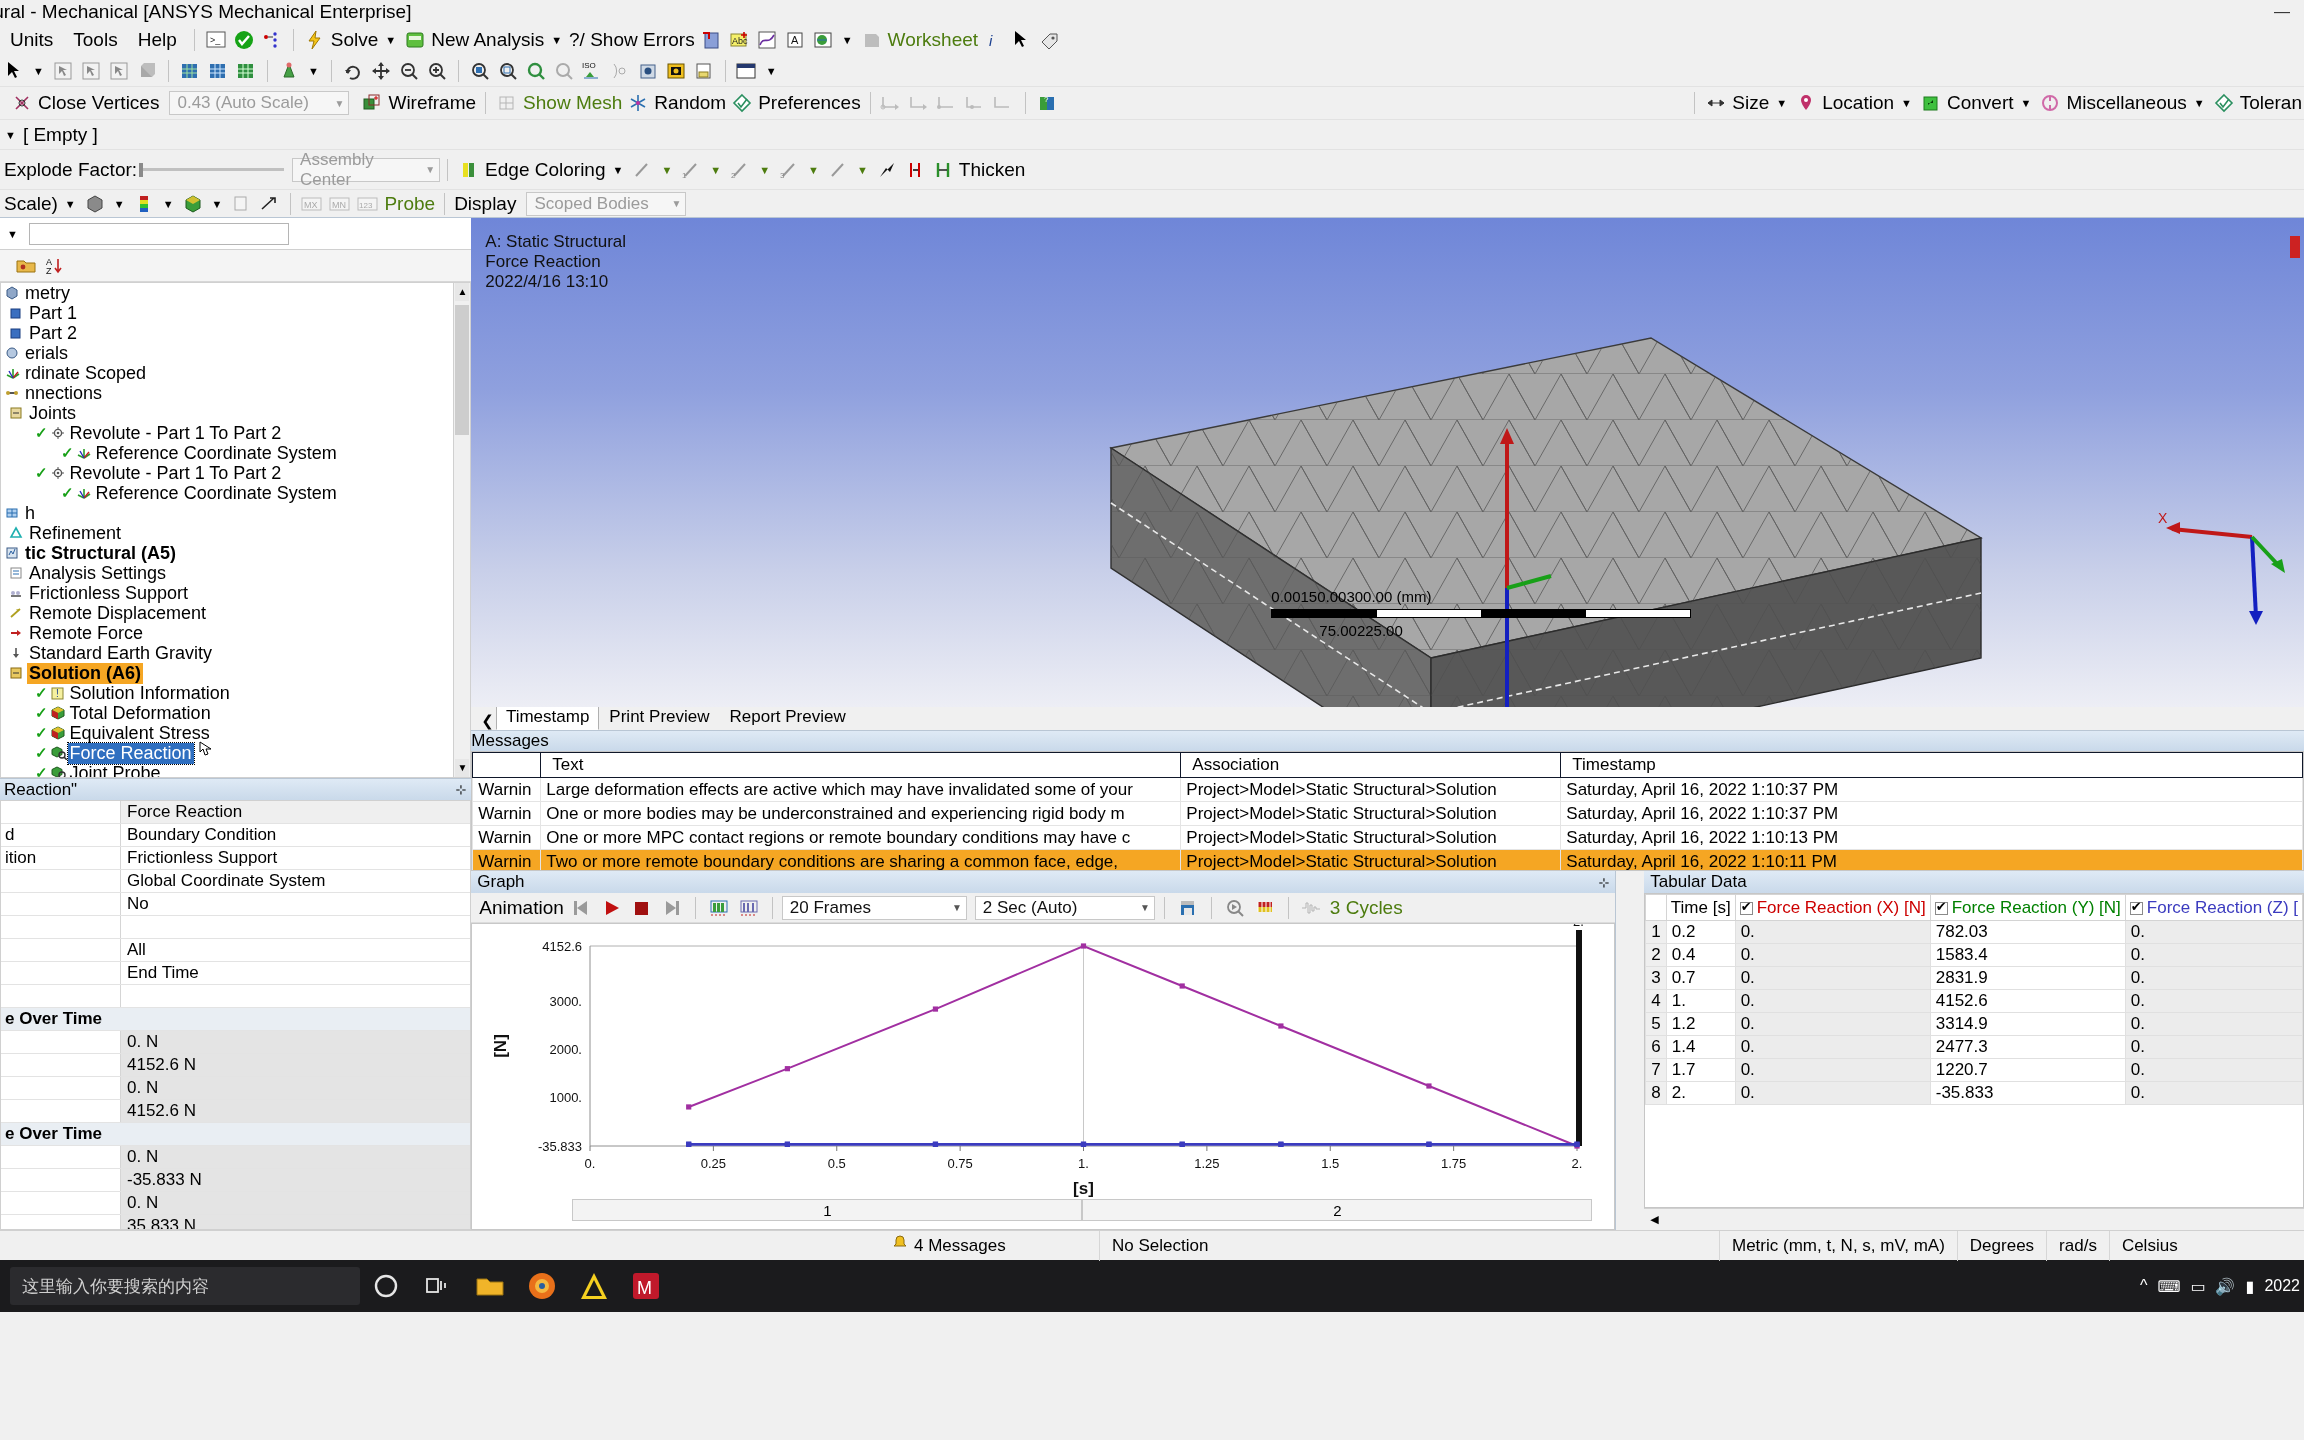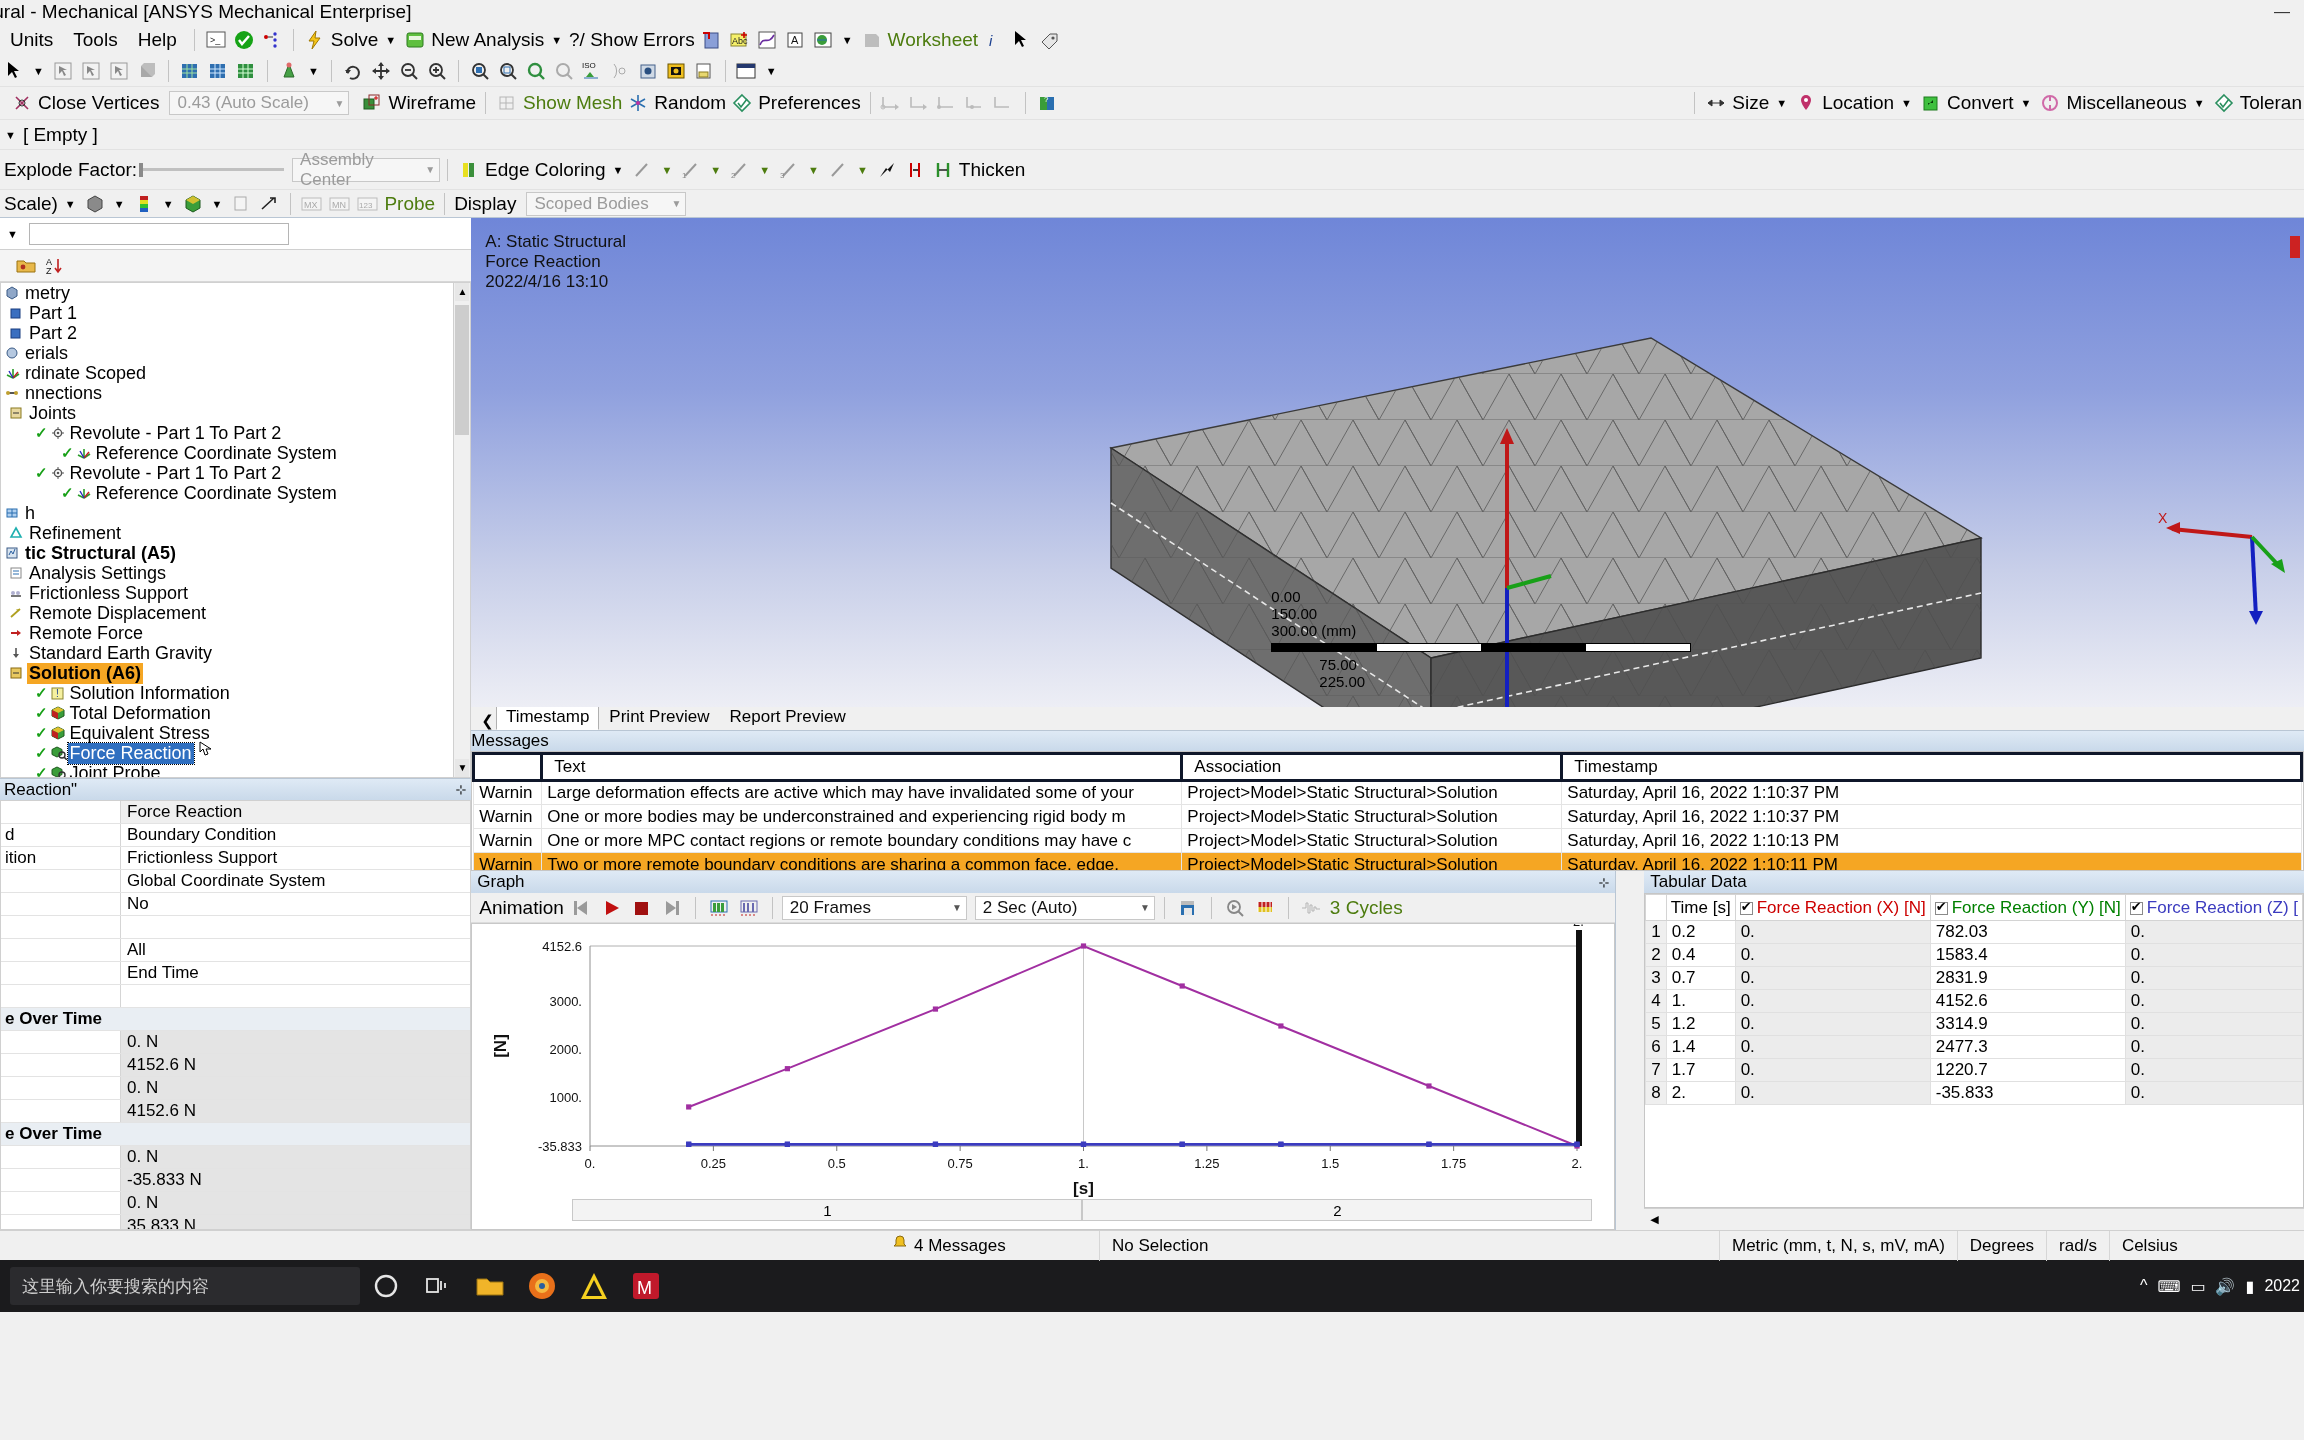--- a/index.html
+++ b/index.html
@@ -77,34 +77,34 @@
   .drow.group .dk { width:auto; border:none; }
   .drow.shade .dv { background:#e4e4e4; }
 
   
   #right { flex:1; display:flex; flex-direction:column; }
   #viewport { height:590px; position:relative;
      background:linear-gradient(#6f86d8 0%, #8fa0de 35%, #c8cfe9 72%, #edeef5 100%); overflow:hidden;}
   #vp-hdr { position:absolute; left:14px; top:14px; font-size:17px; line-height:20px; color:#111;}
   #vp-hdr .b { font-weight:normal; }
   #scalebar { position:absolute; left:800px; top:370px; width:420px; }
-  .sb-lbls { display:flex; justify-content:flex-start; font-size:15px;flex-direction:column; }
+  .sb-lbls { display:flex; justify-content:flex-start; font-size:15px; }
   .sb-bar { height:9px; display:flex; border:1px solid #000; margin:4px 0;}
   .sb-bar div { flex:1; }
   #tabs { height:24px; background:#f0f0f0; display:flex; align-items:flex-end; padding-left:10px;
      border-bottom:1px solid #b9c6d4;}
   .tab { font-size:17px; padding:1px 9px 2px 9px; border:1px solid transparent; }
   .tab.active { background:#fff; border:1px solid #b0b0b0; border-bottom:1px solid #fff; }
 
   
   #msg-hdr { height:22px; background:linear-gradient(#dfeaf5,#c9d9ea); font-size:17px;
      display:flex; align-items:center; padding-left:0;}
   #messages { height:144px; background:#fff; overflow:hidden; border:1px solid #c6c6c6;}
   .mgrid { width:100%; border-collapse:collapse; font-size:17px; table-layout:fixed;}
-  .mgrid th { background:#fff; border:3px solid #0f172a; font-weight:normal; text-align:left;
+  .mgrid th { background:#fff; border:1px solid #0f172a; font-weight:normal; text-align:left;
      padding:2px 11px; height:24px;}
   .mgrid td { border:1px solid #e4e4e4; padding:1px 5px; height:24px; white-space:nowrap; overflow:hidden;}
   .mgrid tr.selrow td { background:#f5a623; }
 
   
   #bottom { flex:1; display:flex;gap:28px; }
   #graph-pane { width:1145px; display:flex; flex-direction:column; border-right:1px solid #b9c6d4;}
   #graph-hdr,#tab-hdr { height:22px; background:linear-gradient(#dfeaf5,#c9d9ea); font-size:17px;
      display:flex; align-items:center; padding-left:6px;}
   #anim-bar { height:30px; background:#f0f0f0; display:flex; align-items:center; gap:2px; padding-left:6px;

